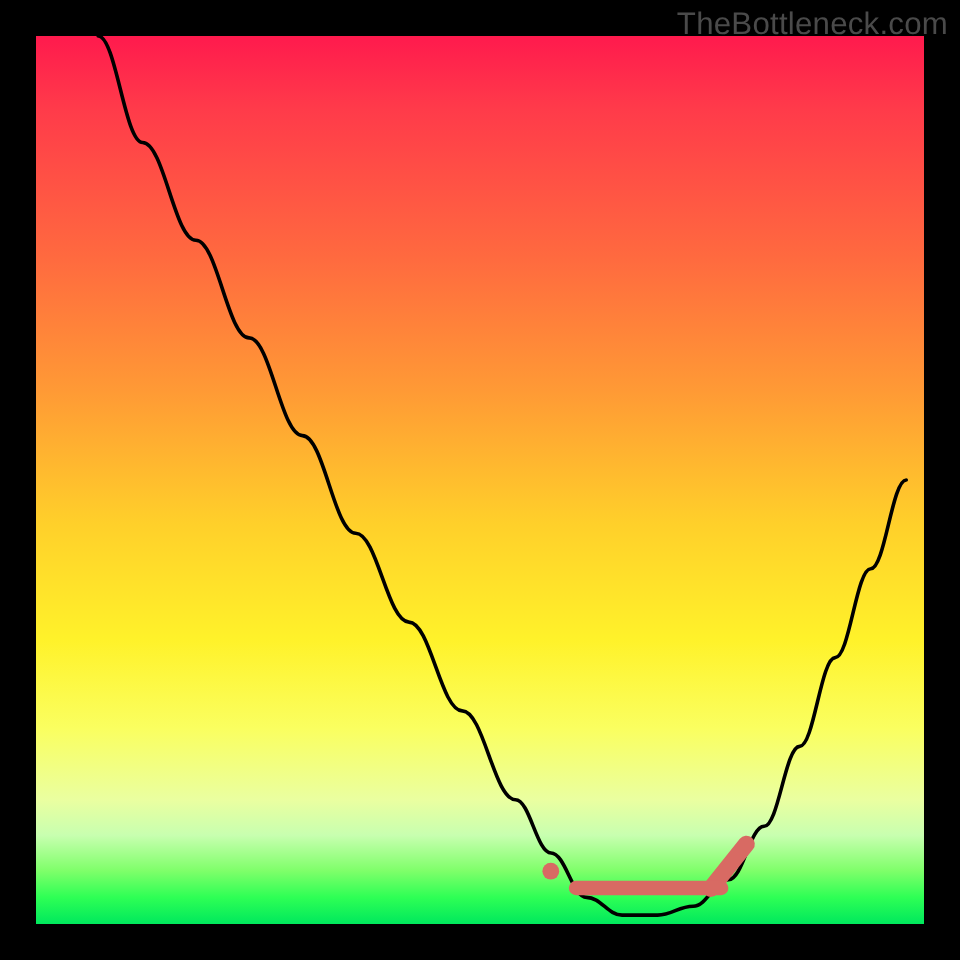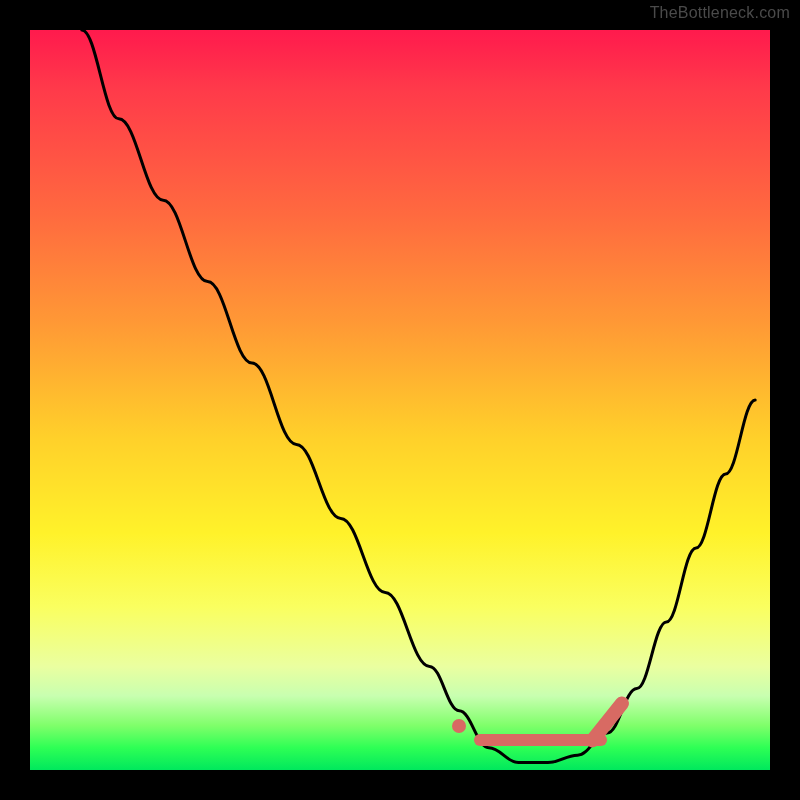--- a/index.html
+++ b/index.html
@@ -57,21 +57,21 @@
     height: 12px;
     background: #d86a63;
     border-radius: 6px;
     transform: translate(0, -50%);
   }
   .attribution {
     position: absolute;
     top: 4px;
     right: 10px;
     color: #4a4a4a;
-    font-size: 16px;
+    font-size: 26px;
     font-weight: 500;
     letter-spacing: 0.2px;
   }
   svg.curve {
     position: absolute;
     inset: 0;
   }
 </style>
 </head>
 <body>

